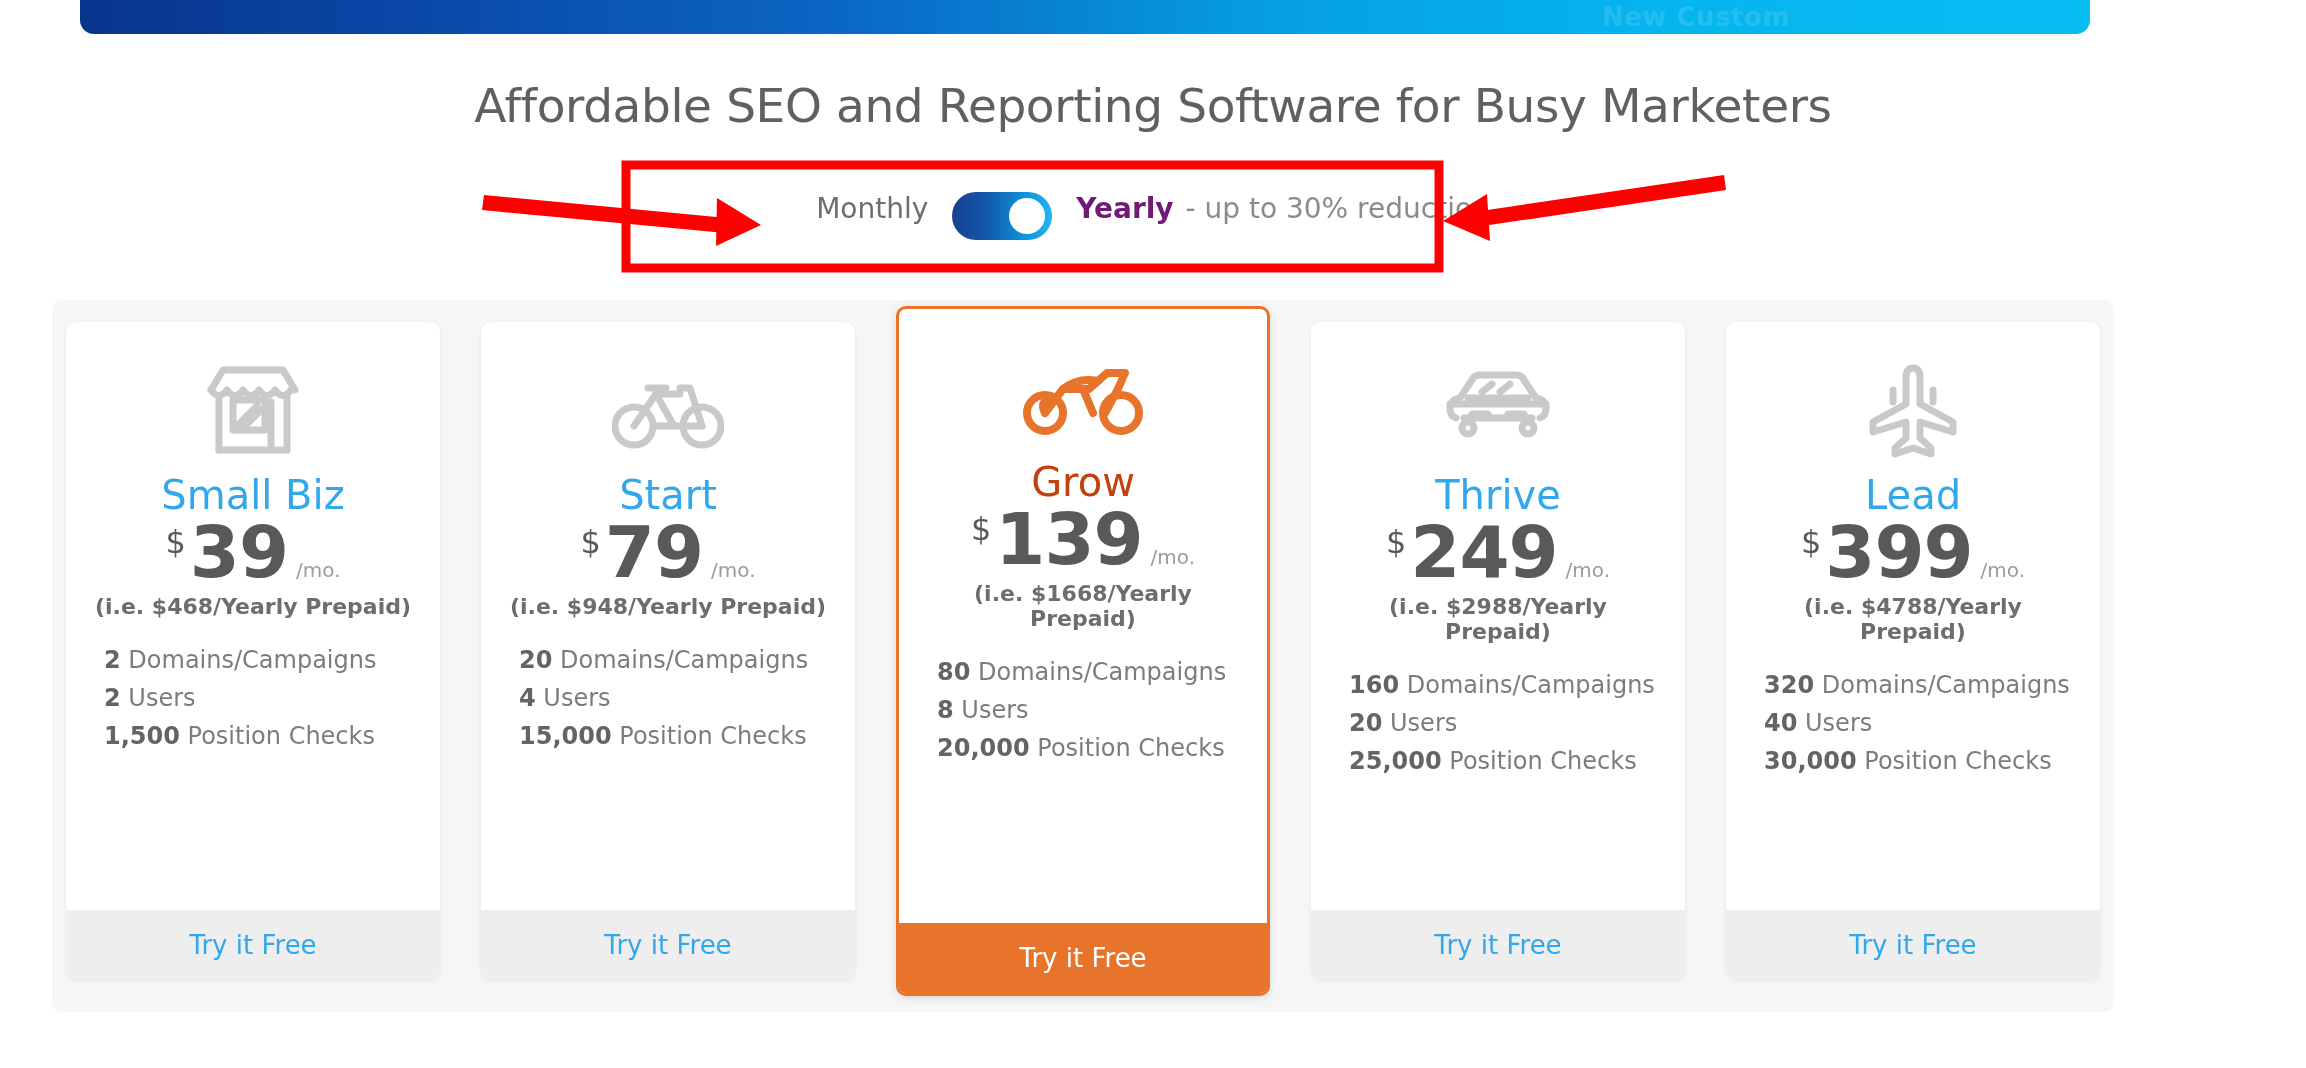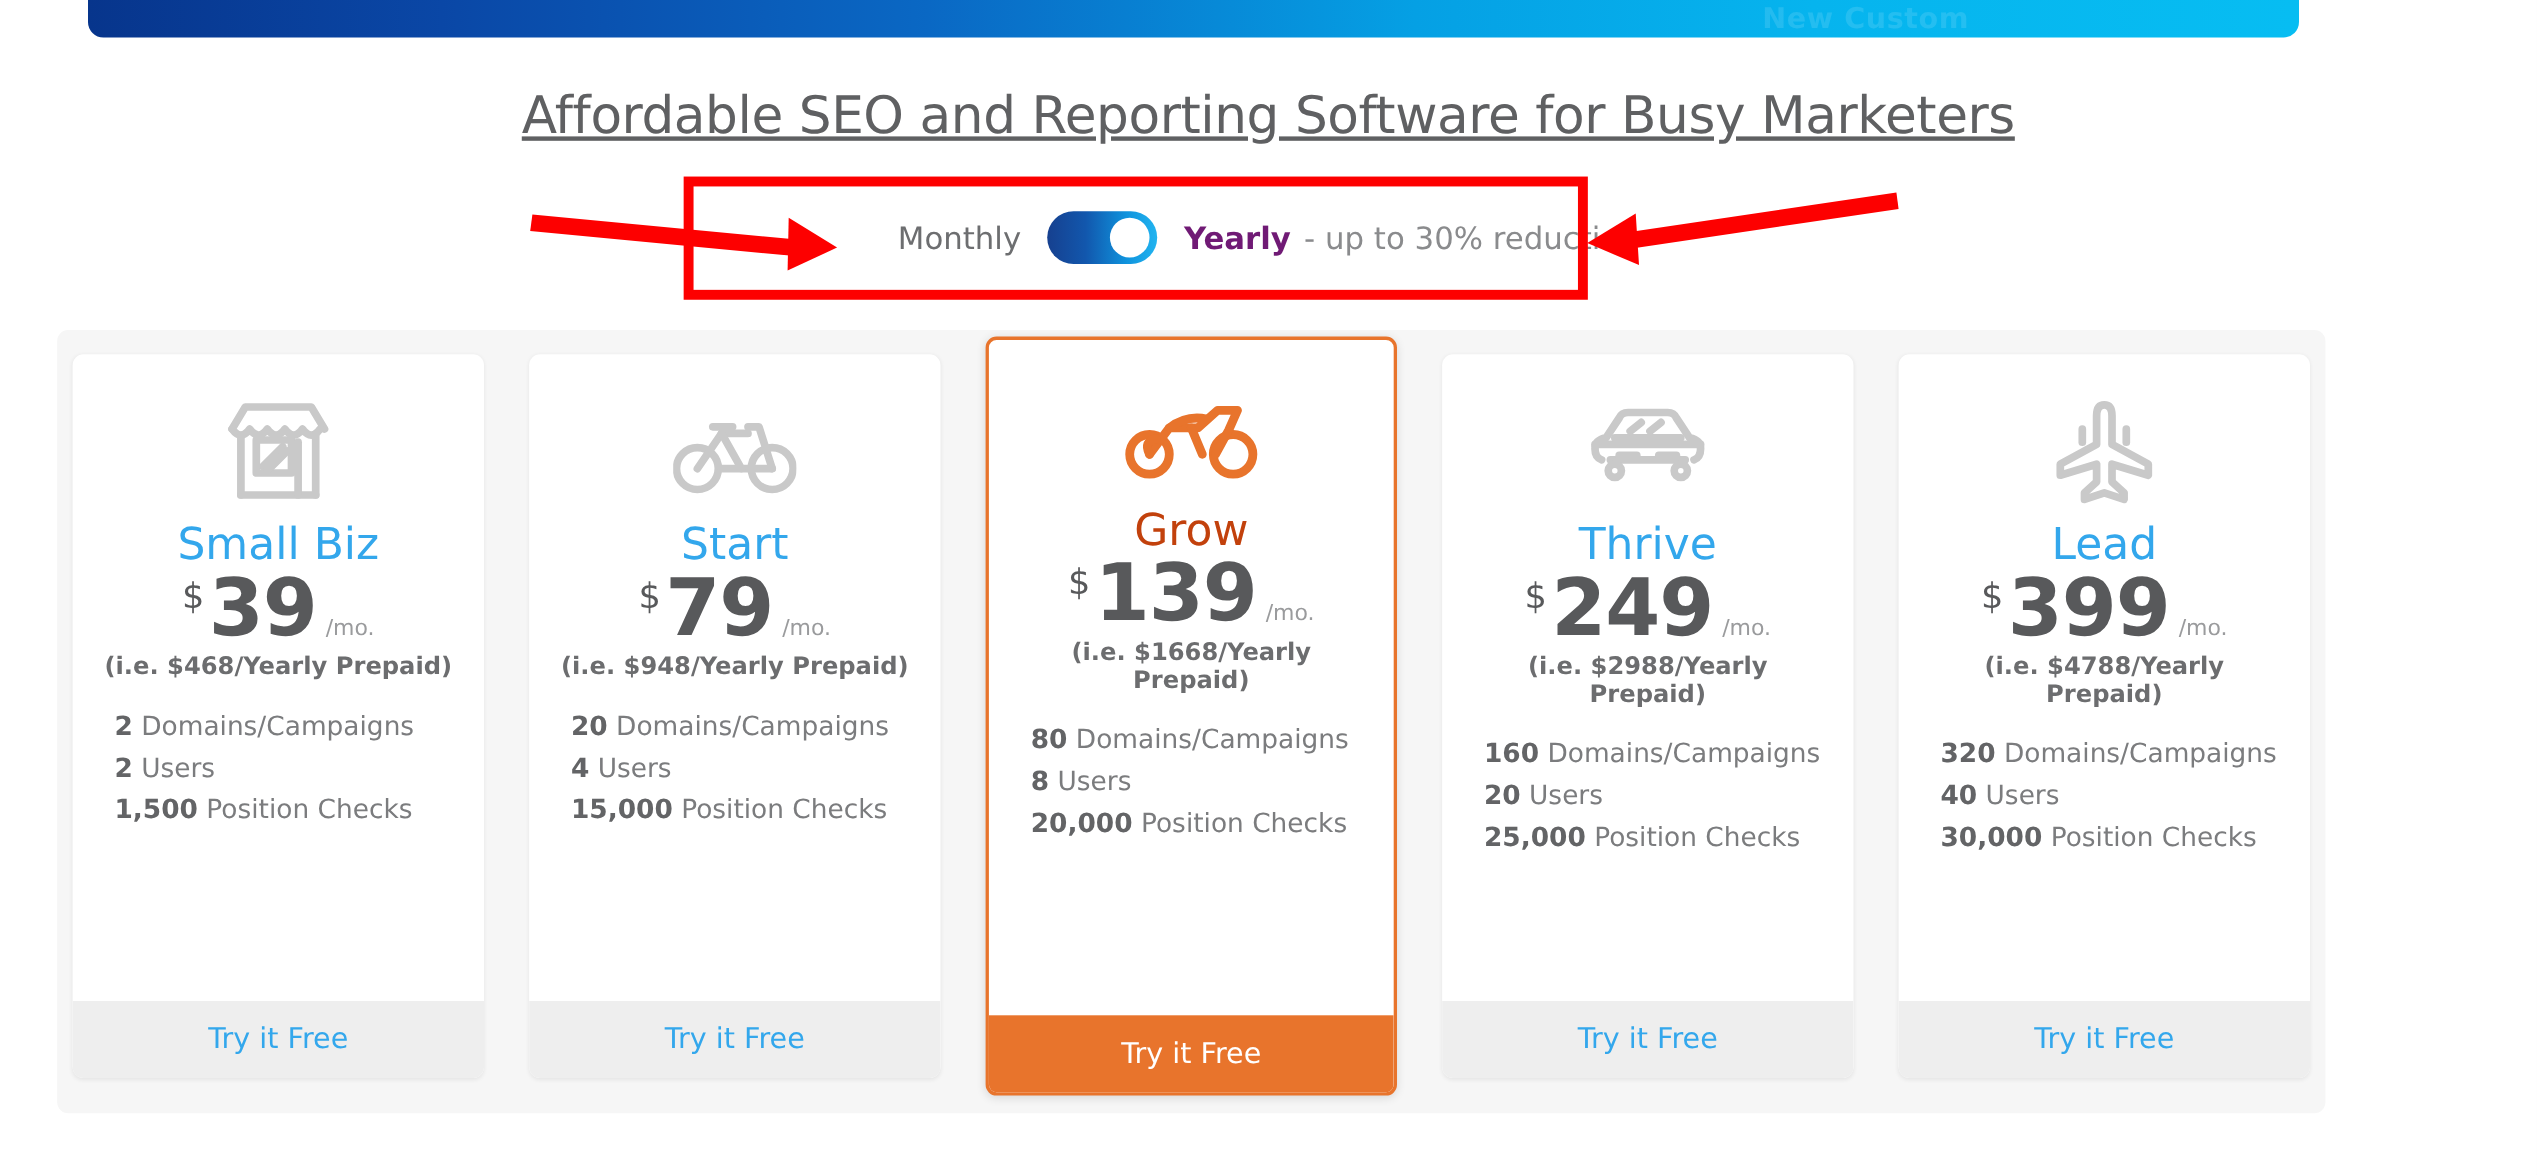--- a/index.html
+++ b/index.html
@@ -46,31 +46,30 @@
     position: absolute;
     left: 0;
     top: 78px;
     width: 2306px;
     text-align: center;
     font-size: 47px;
     font-weight: 400;
     color: #5f6062;
     letter-spacing: -0.4px;
     white-space: nowrap;
-    text-decoration: underline;
   }
 
   
   .toggle-row {
     position: absolute;
     left: 0;
     top: 192px;
     width: 2306px;
     display: flex;
-    align-items: center;
+    align-items: flex-start;
     justify-content: center;
     gap: 0;
   }
   .toggle-label {
     font-size: 28px;
     color: #6d6e70;
     font-weight: 400;
   }
   .toggle-label.strong { font-weight: 700; color: #701a75; }
   .toggle-switch {

